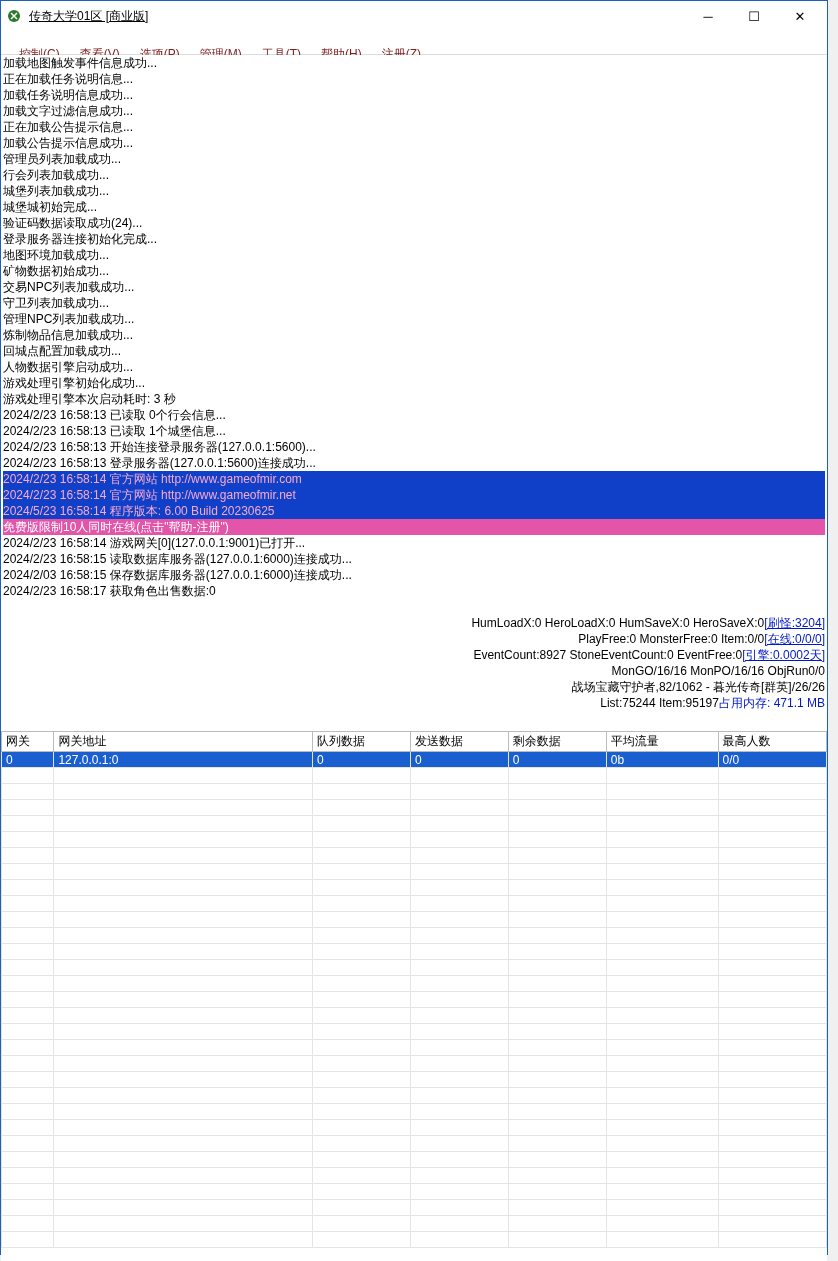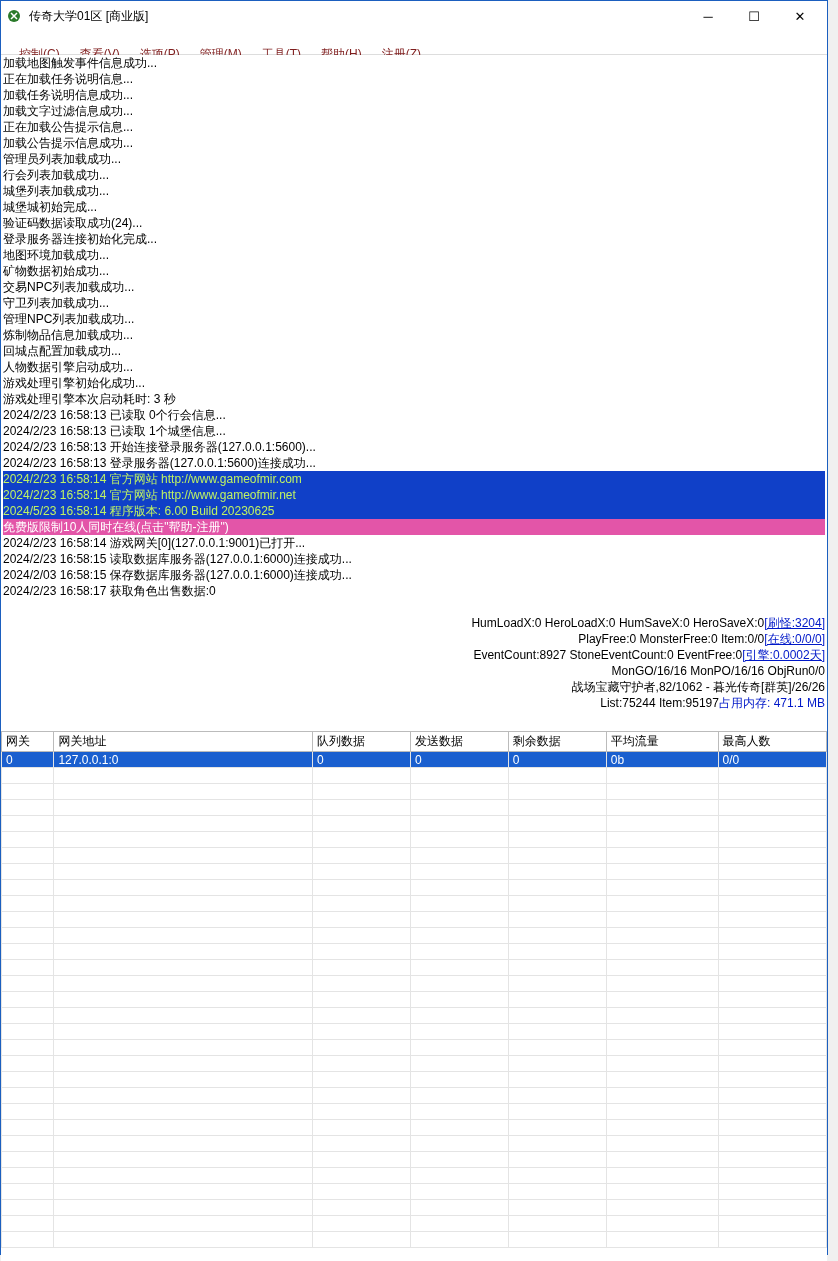--- a/index.html
+++ b/index.html
@@ -1,26 +1,26 @@
 <!DOCTYPE html>
 <html><head>
 <meta charset="utf-8">
 <style>
 * { margin:0; padding:0; box-sizing:border-box; font-family:"Microsoft YaHei","SimSun",Arial,sans-serif; }
 body { width:838px; height:1261px; background:#f0f0f0; font-size:12px; overflow:hidden; }
 .window { width:828px; height:1255px; background:#fff; border:1px solid #1b5fbf; position:relative; }
 .titlebar { height:30px; background:#fff; display:flex; align-items:center; padding:0 4px; }
 .titlebar .icon { width:18px; height:18px; margin-right:6px; display:flex; align-items:center; justify-content:center; }
-.titlebar .title { flex:1; font-size:12px; color:#000; }
+.titlebar .title { flex:1; font-size:12px; color:#000;text-decoration:underline; }
 .titlebar .winbtn { width:46px; height:30px; display:flex; align-items:center; justify-content:center; font-size:13px; }
 .menubar { height:24px; display:flex; align-items:center; padding:0 8px; border-bottom:1px solid #ddd; }
 .menubar .mi { padding:0 10px; color:#7f1d1d; cursor:default;margin-top:24px; }
 .logarea { position:relative; height:558px; overflow-y:scroll; background:#fff; font-family:"SimSun","NSimSun",monospace; font-size:12px; line-height:16px; padding:0 2px; }
 .logarea .line { white-space:nowrap; color:#000; }
-.logarea .l-blue { background:#1040c8; color:#bef264; }
+.logarea .l-blue { background:#1040c8; color:#f9a8d4; }
 .logarea .l-pink { background:#e355a8; color:#fff; }
 .stats { font-family:"SimSun","NSimSun",monospace; font-size:12px; line-height:16px; padding:2px; position:relative; height:118px; }
 .stats .row { display:flex; justify-content:flex-end; }
 .stats .rlink { color:#0018c8; text-decoration:underline; }
 .stats .rblue { color:#0018c8; }
 .table-wrap { position:relative; height:600px; overflow-y:scroll; background:#fff; }
 .gtable { border-collapse:collapse; width:100%; table-layout:fixed; }
 .gtable th { background:#fff; border:1px solid #bbb; text-align:left; font-weight:normal; font-size:12px; padding:1px 4px; height:18px; }
 .gtable td { border:1px solid #e4e4e4; font-size:12px; padding:0 4px; height:16px; overflow:hidden; }
 .gtable tr.sel td { background:#1a5fcf; color:#fff; }

